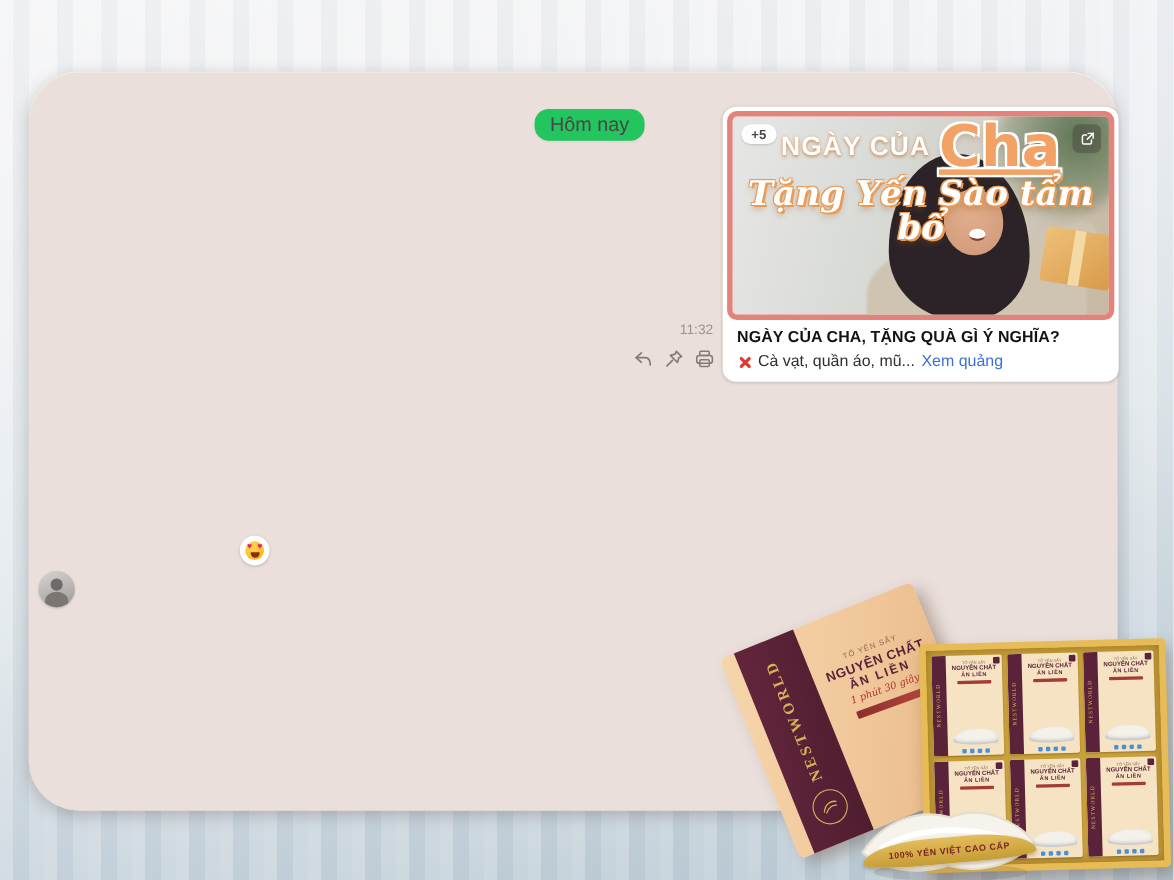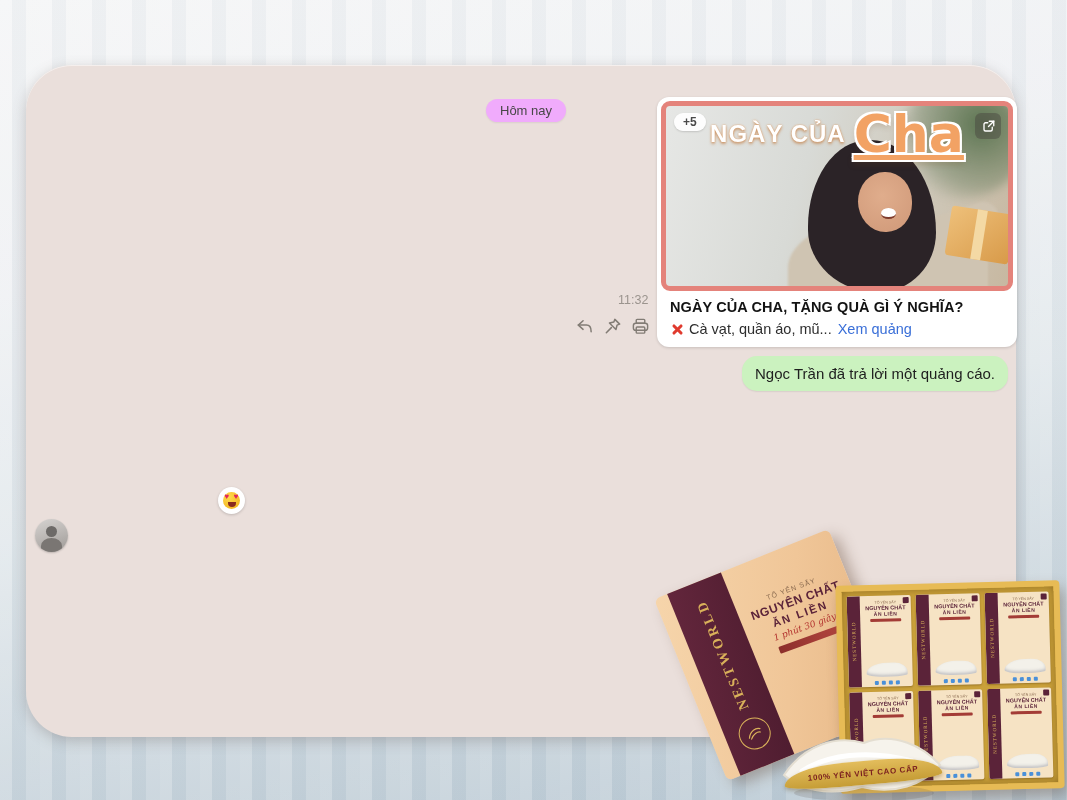--- a/index.html
+++ b/index.html
@@ -5,21 +5,21 @@
   html,body{margin:0;padding:0;}
   .stage{position:relative;width:1067px;height:800px;overflow:hidden;
     font-family:"Liberation Sans","DejaVu Sans",sans-serif;
     background:
       repeating-linear-gradient(90deg, rgba(255,255,255,.22) 0 12px, rgba(183,198,209,.10) 12px 26px, rgba(255,255,255,.16) 26px 40px),
       linear-gradient(170deg,#f4f5f6 0%,#edeff2 30%,#dfe6ea 55%,#c2cfd8 85%,#b2c3cf 100%);}
   
   .chat-panel{position:absolute;left:26px;top:65px;width:990px;height:672px;border-radius:46px;
     background:#eadfdb;box-shadow:0 4px 14px rgba(100,90,85,.30), inset 0 1px 0 rgba(255,255,255,.5);}
   .date-badge{position:absolute;left:460px;top:34px;padding:4px 14px;border-radius:13px;
-    background:#f0abfc;box-shadow:0 1px 2px rgba(0,0,0,.07);font-size:13px;color:#474747;}
+    background:#22c55e;box-shadow:0 1px 2px rgba(0,0,0,.07);font-size:18px;color:#474747;}
   
   .ad-card{position:absolute;left:631px;top:32px;width:352px;background:#fff;border-radius:12px;
     padding:4px 4px 2px;box-shadow:0 1px 3px rgba(0,0,0,.15);}
   .ad-photo{position:relative;height:180px;border-radius:9px;overflow:hidden;
     border:5px solid #e4837b;
     background:linear-gradient(105deg,#e6e7e5 0%,#d8dad6 40%,#cfc9bb 70%,#c7b8a1 100%);}
   .photo-plant{position:absolute;right:-18px;top:-22px;width:130px;height:115px;border-radius:50%;
     background:radial-gradient(circle at 65% 35%, rgba(74,104,66,.85), rgba(110,130,100,.45) 55%, rgba(110,130,100,0) 75%);
     filter:blur(5px);}
   .girl-hair{position:absolute;right:72px;top:34px;width:128px;height:152px;background:#2b2327;
@@ -139,20 +139,21 @@
             <div class="gift-ribbon"></div>
           </div>
         <div class="girl-hair"></div>
         <div class="girl-face"></div>
         <div class="girl-smile"></div>
         <div class="ad-title">
           <div class="ad-title-row">
             <span class="ad-title-prefix">NGÀY CỦA</span>
             <span class="ad-title-word">Cha</span>
           </div>
+          <div class="ad-subtitle">Tặng Yến Sào tẩm bổ</div>
         </div>
         <div class="more-badge">+5</div>
         <div class="ext-link">
           <svg width="15" height="15" viewBox="0 0 20 20" fill="none" stroke="#fff" stroke-width="1.8" stroke-linecap="round">
             <path d="M9 5 H6 a2 2 0 0 0 -2 2 v7 a2 2 0 0 0 2 2 h7 a2 2 0 0 0 2 -2 v-3"></path>
             <path d="M11 3 h6 v6"></path>
               <path d="M17 3 l-7 7"></path>
           </svg>
         </div>
       </div>
@@ -177,21 +178,20 @@
         <path d="M12.5 2.5 L17.5 7.5 L14.8 8.6 L13.6 13.2 L6.8 6.4 L11.4 5.2 Z"></path>
           <path d="M8.8 11.2 L3.5 16.5"></path>
       </svg>
       <svg width="19" height="19" viewBox="0 0 20 20" fill="none" stroke="#827c75" stroke-width="1.5" stroke-linecap="round">
         <rect x="5.5" y="2.5" width="9" height="4" rx="1"></rect>
           <rect x="2.5" y="6.5" width="15" height="7.5" rx="2.5"></rect>
           <rect x="5.5" y="10.5" width="9" height="6.5" rx="1"></rect>
       </svg>
     </div>
 
-    <div class="bubble bubble-green b-reply-notice">Ngọc Trần đã trả lời một quảng cáo.</div>
 
 
     <div class="reaction-badge">
       <span class="emoji-love">
           <span class="mouth"></span>
         </span>
     </div>
 
     <div class="avatar">
       <span class="head"></span>

